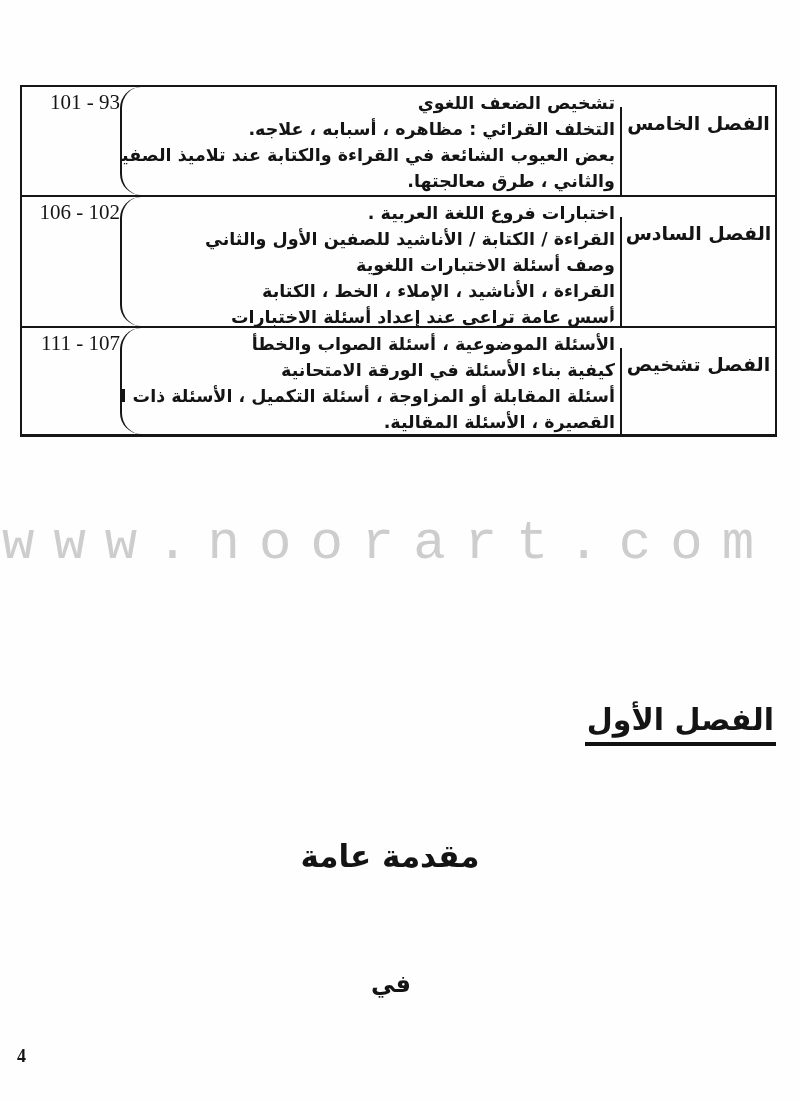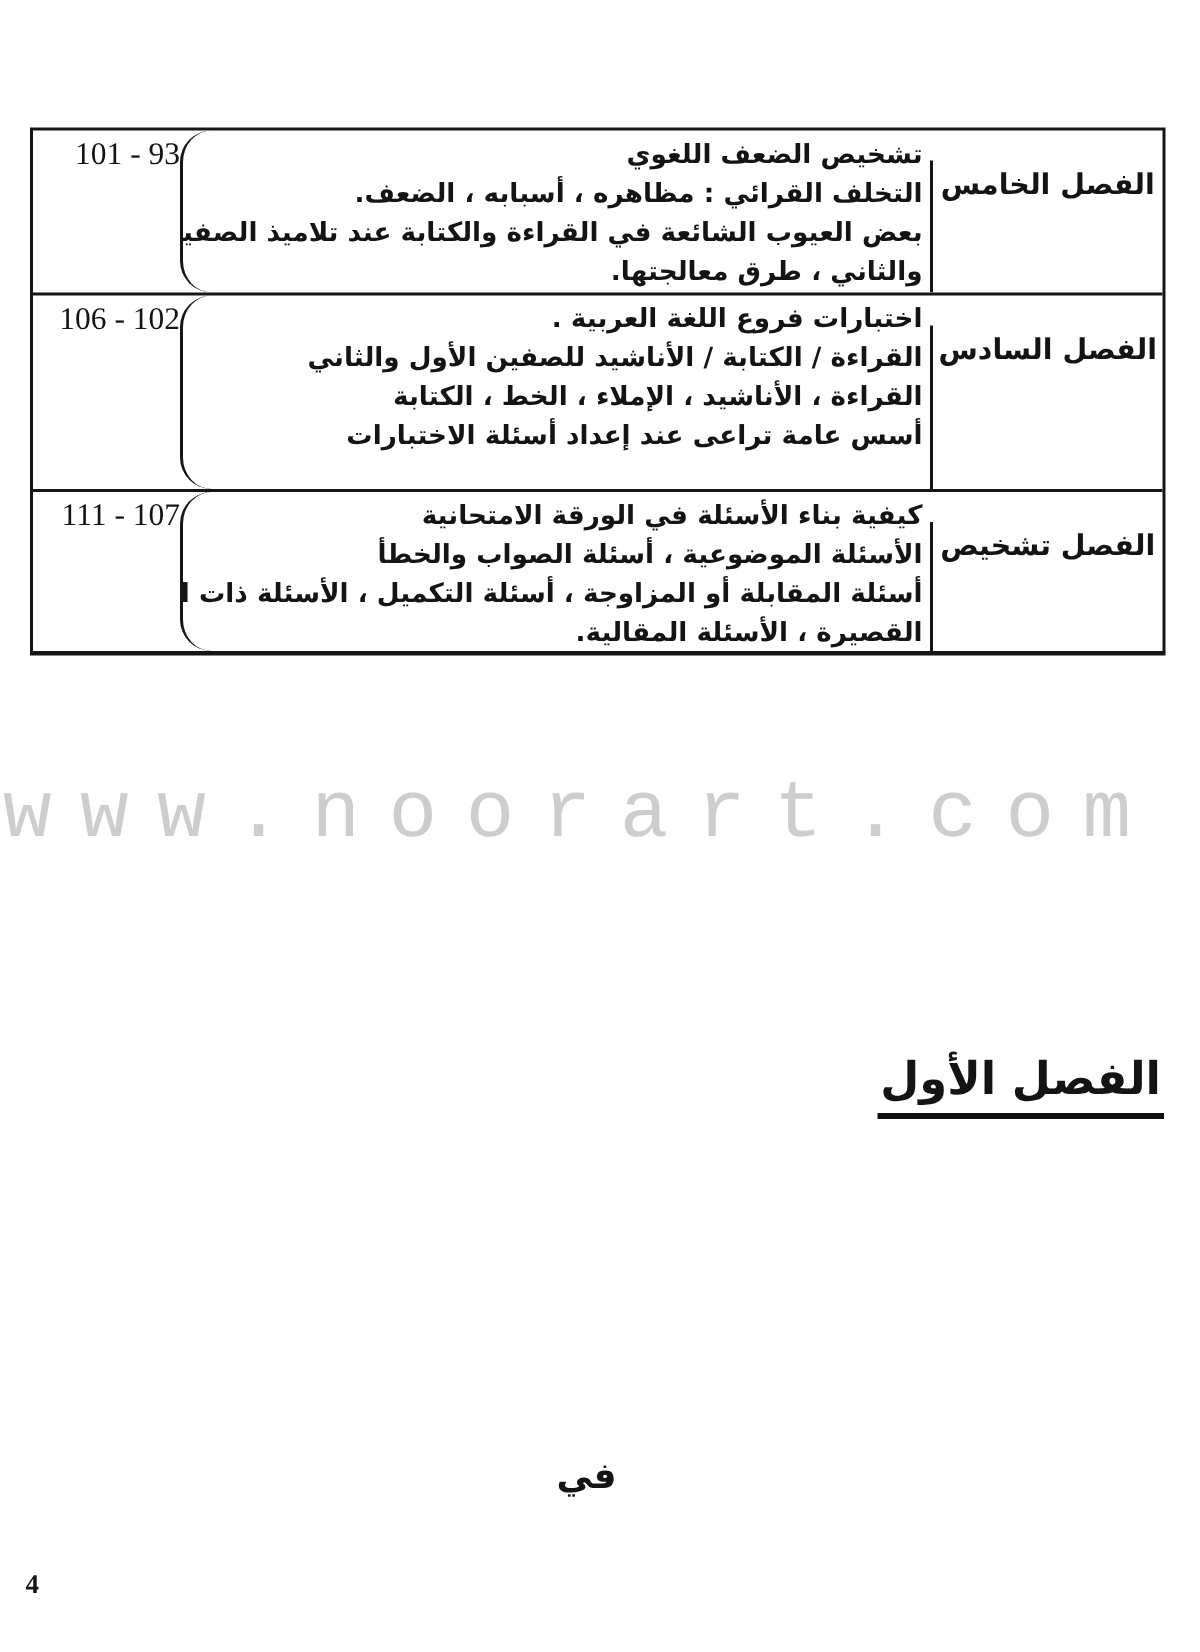--- a/index.html
+++ b/index.html
@@ -132,53 +132,55 @@
 <body>
 
 <div class="page">
 
   <div class="toc-table">
 
     <div class="toc-row row-1">
       <div class="cell cell-chapter">الفصل الخامس</div>
       <div class="cell cell-content">
         <div class="line">تشخيص الضعف اللغوي</div>
-        <div class="line">التخلف القرائي : مظاهره ، أسبابه ، الضعف.</div>
+        <div class="line">التخلف القرائي : مظاهره ، أسبابه ، علاجه.</div>
         <div class="line">بعض العيوب الشائعة في القراءة والكتابة عند تلاميذ الصفين الأول</div>
         <div class="line">والثاني ، طرق معالجتها.</div>
       </div>
       <div class="cell cell-pages">101 - 93</div>
     </div>
 
     <div class="toc-row row-2">
       <div class="cell cell-chapter">الفصل السادس</div>
       <div class="cell cell-content">
         <div class="line">اختبارات فروع اللغة العربية .</div>
         <div class="line">القراءة / الكتابة / الأناشيد للصفين الأول والثاني</div>
+        <div class="line">وصف أسئلة الاختبارات اللغوية</div>
         <div class="line">القراءة ، الأناشيد ، الإملاء ، الخط ، الكتابة</div>
         <div class="line">أسس عامة تراعى عند إعداد أسئلة الاختبارات</div>
       </div>
       <div class="cell cell-pages">106 - 102</div>
     </div>
 
     <div class="toc-row row-3">
       <div class="cell cell-chapter">الفصل تشخيص</div>
       <div class="cell cell-content">
+        <div class="line">الأسئلة الموضوعية ، أسئلة الصواب والخطأ</div>
         <div class="line">كيفية بناء الأسئلة في الورقة الامتحانية</div>
-        <div class="line">الأسئلة الموضوعية ، أسئلة الصواب والخطأ</div>
         <div class="line">أسئلة المقابلة أو المزاوجة ، أسئلة التكميل ، الأسئلة ذات الإجابات</div>
         <div class="line">القصيرة ، الأسئلة المقالية.</div>
       </div>
       <div class="cell cell-pages">111 - 107</div>
     </div>
 
   </div>
 
   <div class="watermark">www.noorart.com</div>
 
   <div class="chapter-heading">الفصل الأول</div>
 
+  <div class="subtitle">مقدمة عامة</div>
 
   <div class="preposition">في</div>
 
   <div class="page-number">4</div>
 
 </div>
 
 </body></html>

